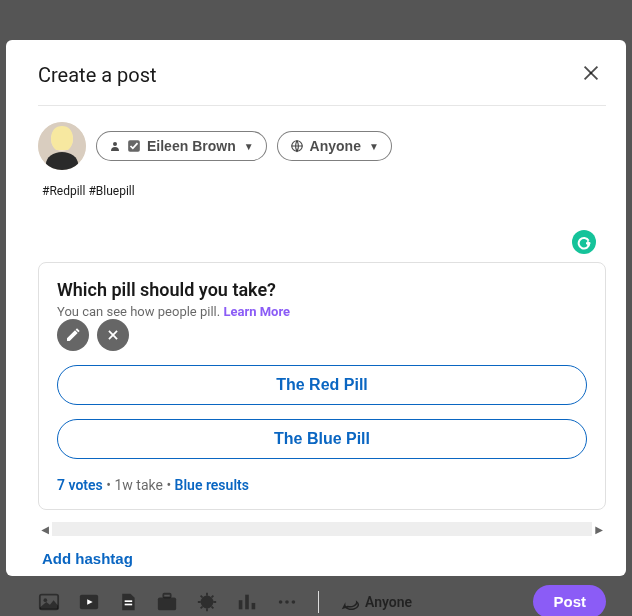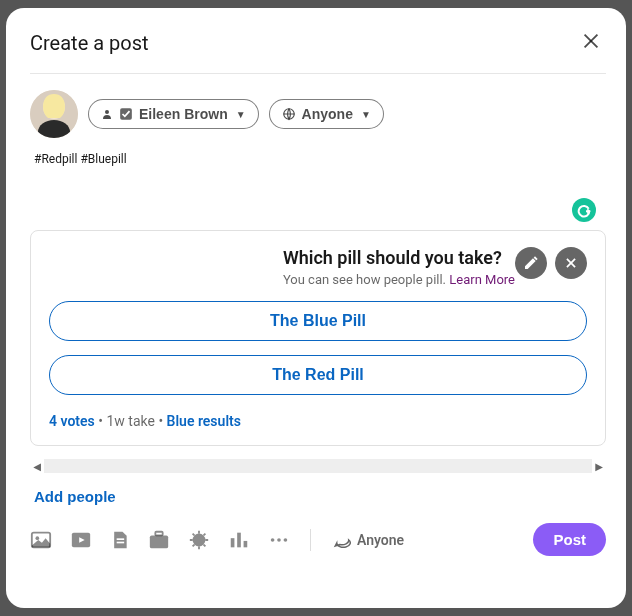--- a/index.html
+++ b/index.html
@@ -7,24 +7,24 @@
       font-family: -apple-system, BlinkMacSystemFont, "Segoe UI", Roboto, Helvetica, Arial, sans-serif;
       background: #555;
       width: 632px;
       height: 616px;
       display: flex;
       align-items: center;
       justify-content: center;
     }
     .modal {
       background: #fff;
-      border-radius: 18px;
+      border-radius: 6px;
       width: 620px;
-      height: 600px;
-      padding: 18px 20px 16px 24px;
+      height: 536px;
+      padding: 18px 20px 16px 32px;
       position: relative;
       display: flex;
       flex-direction: column;
     }
     .header {
       display: flex;
       justify-content: space-between;
       align-items: center;
       padding-bottom: 14px;
       border-bottom: 1px solid #e6e6e6;
@@ -91,36 +91,37 @@
       justify-content: center;
     }
     .poll-card {
       border: 1px solid #e0e0e0;
       border-radius: 8px;
       padding: 16px 18px;
       margin-top: 28px;
     }
     .poll-head {
       display: flex;
-      justify-content: flex-end;
+      justify-content: flex-start;
       align-items: flex-start;
+      flex-direction: column;
     }
     .poll-q {
       font-size: 18px;
       font-weight: 600;
       color: rgba(0,0,0,.9);
     }
     .poll-sub {
       font-size: 13px;
       color: rgba(0,0,0,.6);
       margin-top: 4px;
     }
     .poll-sub a {
-      color: #701a75;
-      font-weight: 400;
+      color: #8b5cf6;
+      font-weight: 700;
       text-decoration: none;
     }
     .poll-actions {
       display: flex;
       gap: 8px;
     }
     .circle-btn {
       width: 32px;
       height: 32px;
       border-radius: 50%;
@@ -300,38 +301,38 @@
             </svg>
         </button>
         <button class="circle-btn">
           <svg width="14" height="14" viewBox="0 0 24 24" fill="none" stroke="#fff" stroke-width="3">
               <line x1="5" y1="5" x2="19" y2="19"></line>
               <line x1="19" y1="5" x2="5" y2="19"></line>
             </svg>
         </button>
       </div>
     </div>
+    <button class="poll-option">The Red Pill</button>
     <button class="poll-option">The Blue Pill</button>
-    <button class="poll-option">The Red Pill</button>
     <div class="poll-footer">
-      <span class="link">4 votes</span>
+      <span class="link">7 votes</span>
       <span> • </span>
       <span>1w take</span>
       <span> • </span>
       <span class="link">Blue results</span>
     </div>
   </div>
 
   <div class="scrollbar">
     <div class="arrow">◀</div>
     <div class="track"></div>
     <div class="arrow">▶</div>
   </div>
 
-  <button class="add-hashtag">Add people</button>
+  <button class="add-hashtag">Add hashtag</button>
 
   <div class="toolbar">
     <div class="tool-left">
       <span class="tool-icon">
         <svg width="22" height="22" viewBox="0 0 24 24" fill="currentColor">
             <rect x="2" y="4" width="20" height="16" rx="2" fill="none" stroke="currentColor" stroke-width="2"></rect>
             <circle cx="8" cy="10" r="2"></circle>
             <path d="M2 18 L9 12 L13 15 L17 10 L22 16 V20 H2 Z"></path>
           </svg>
       </span>

